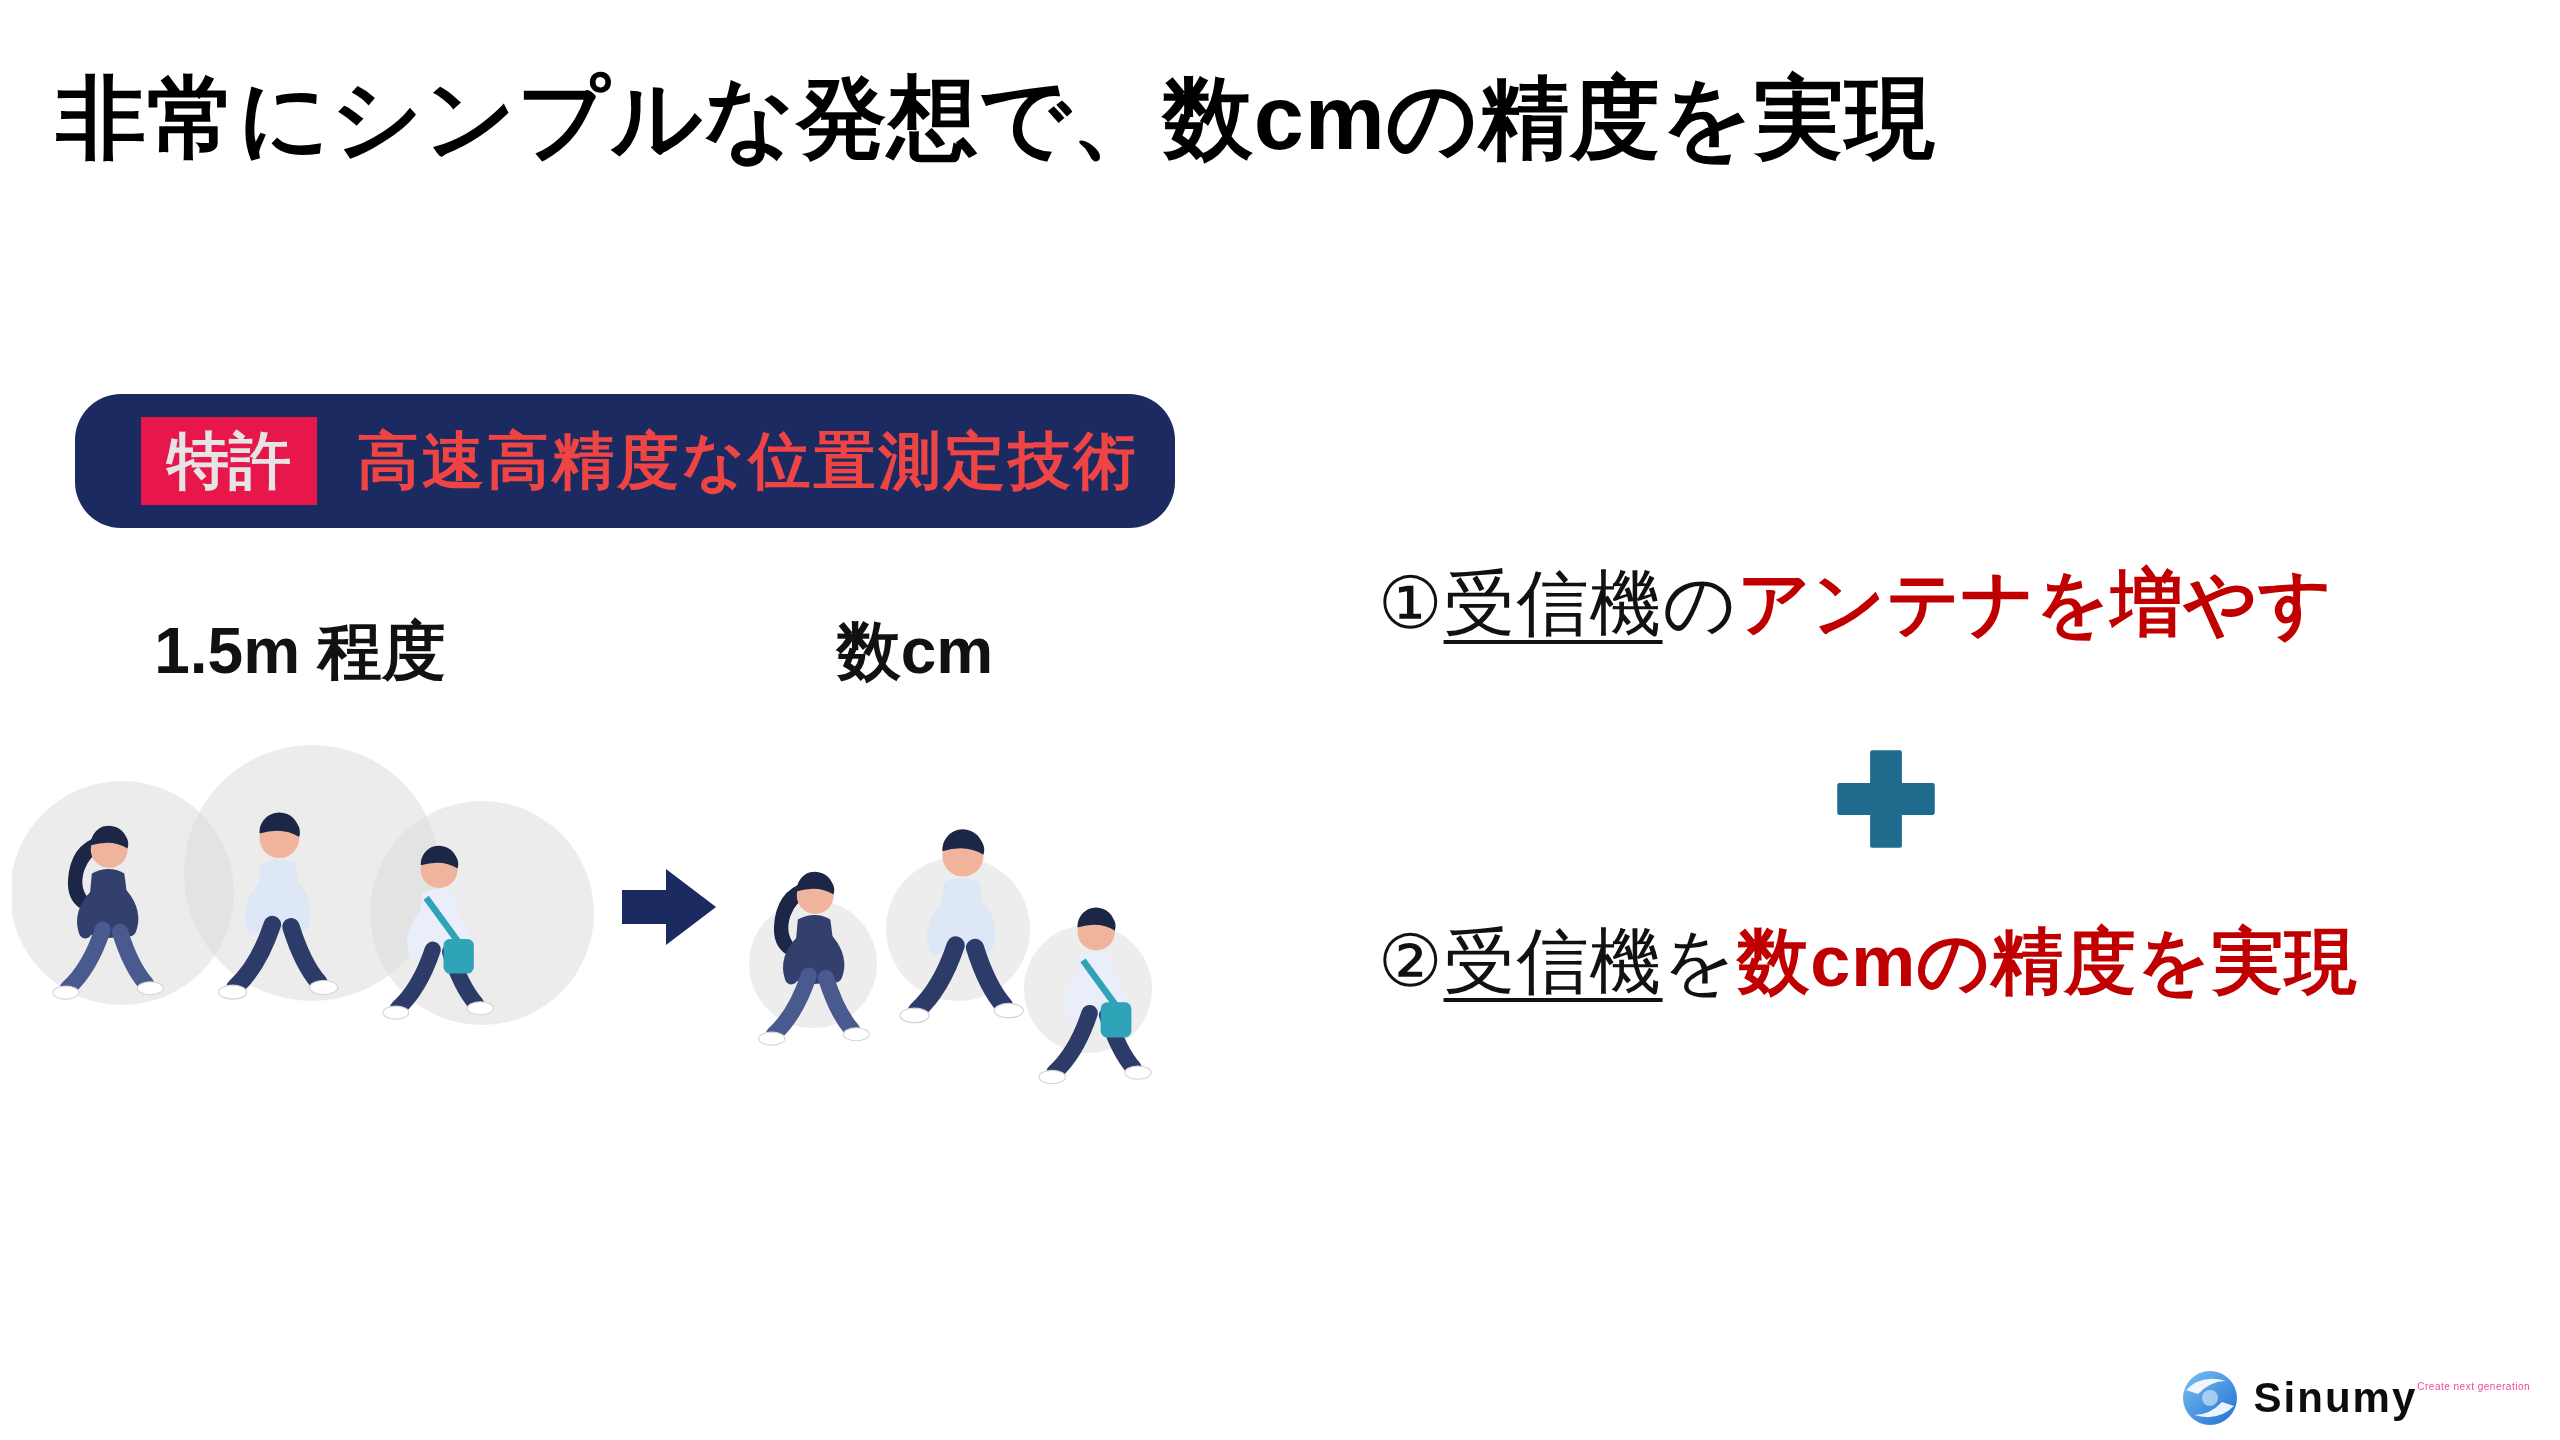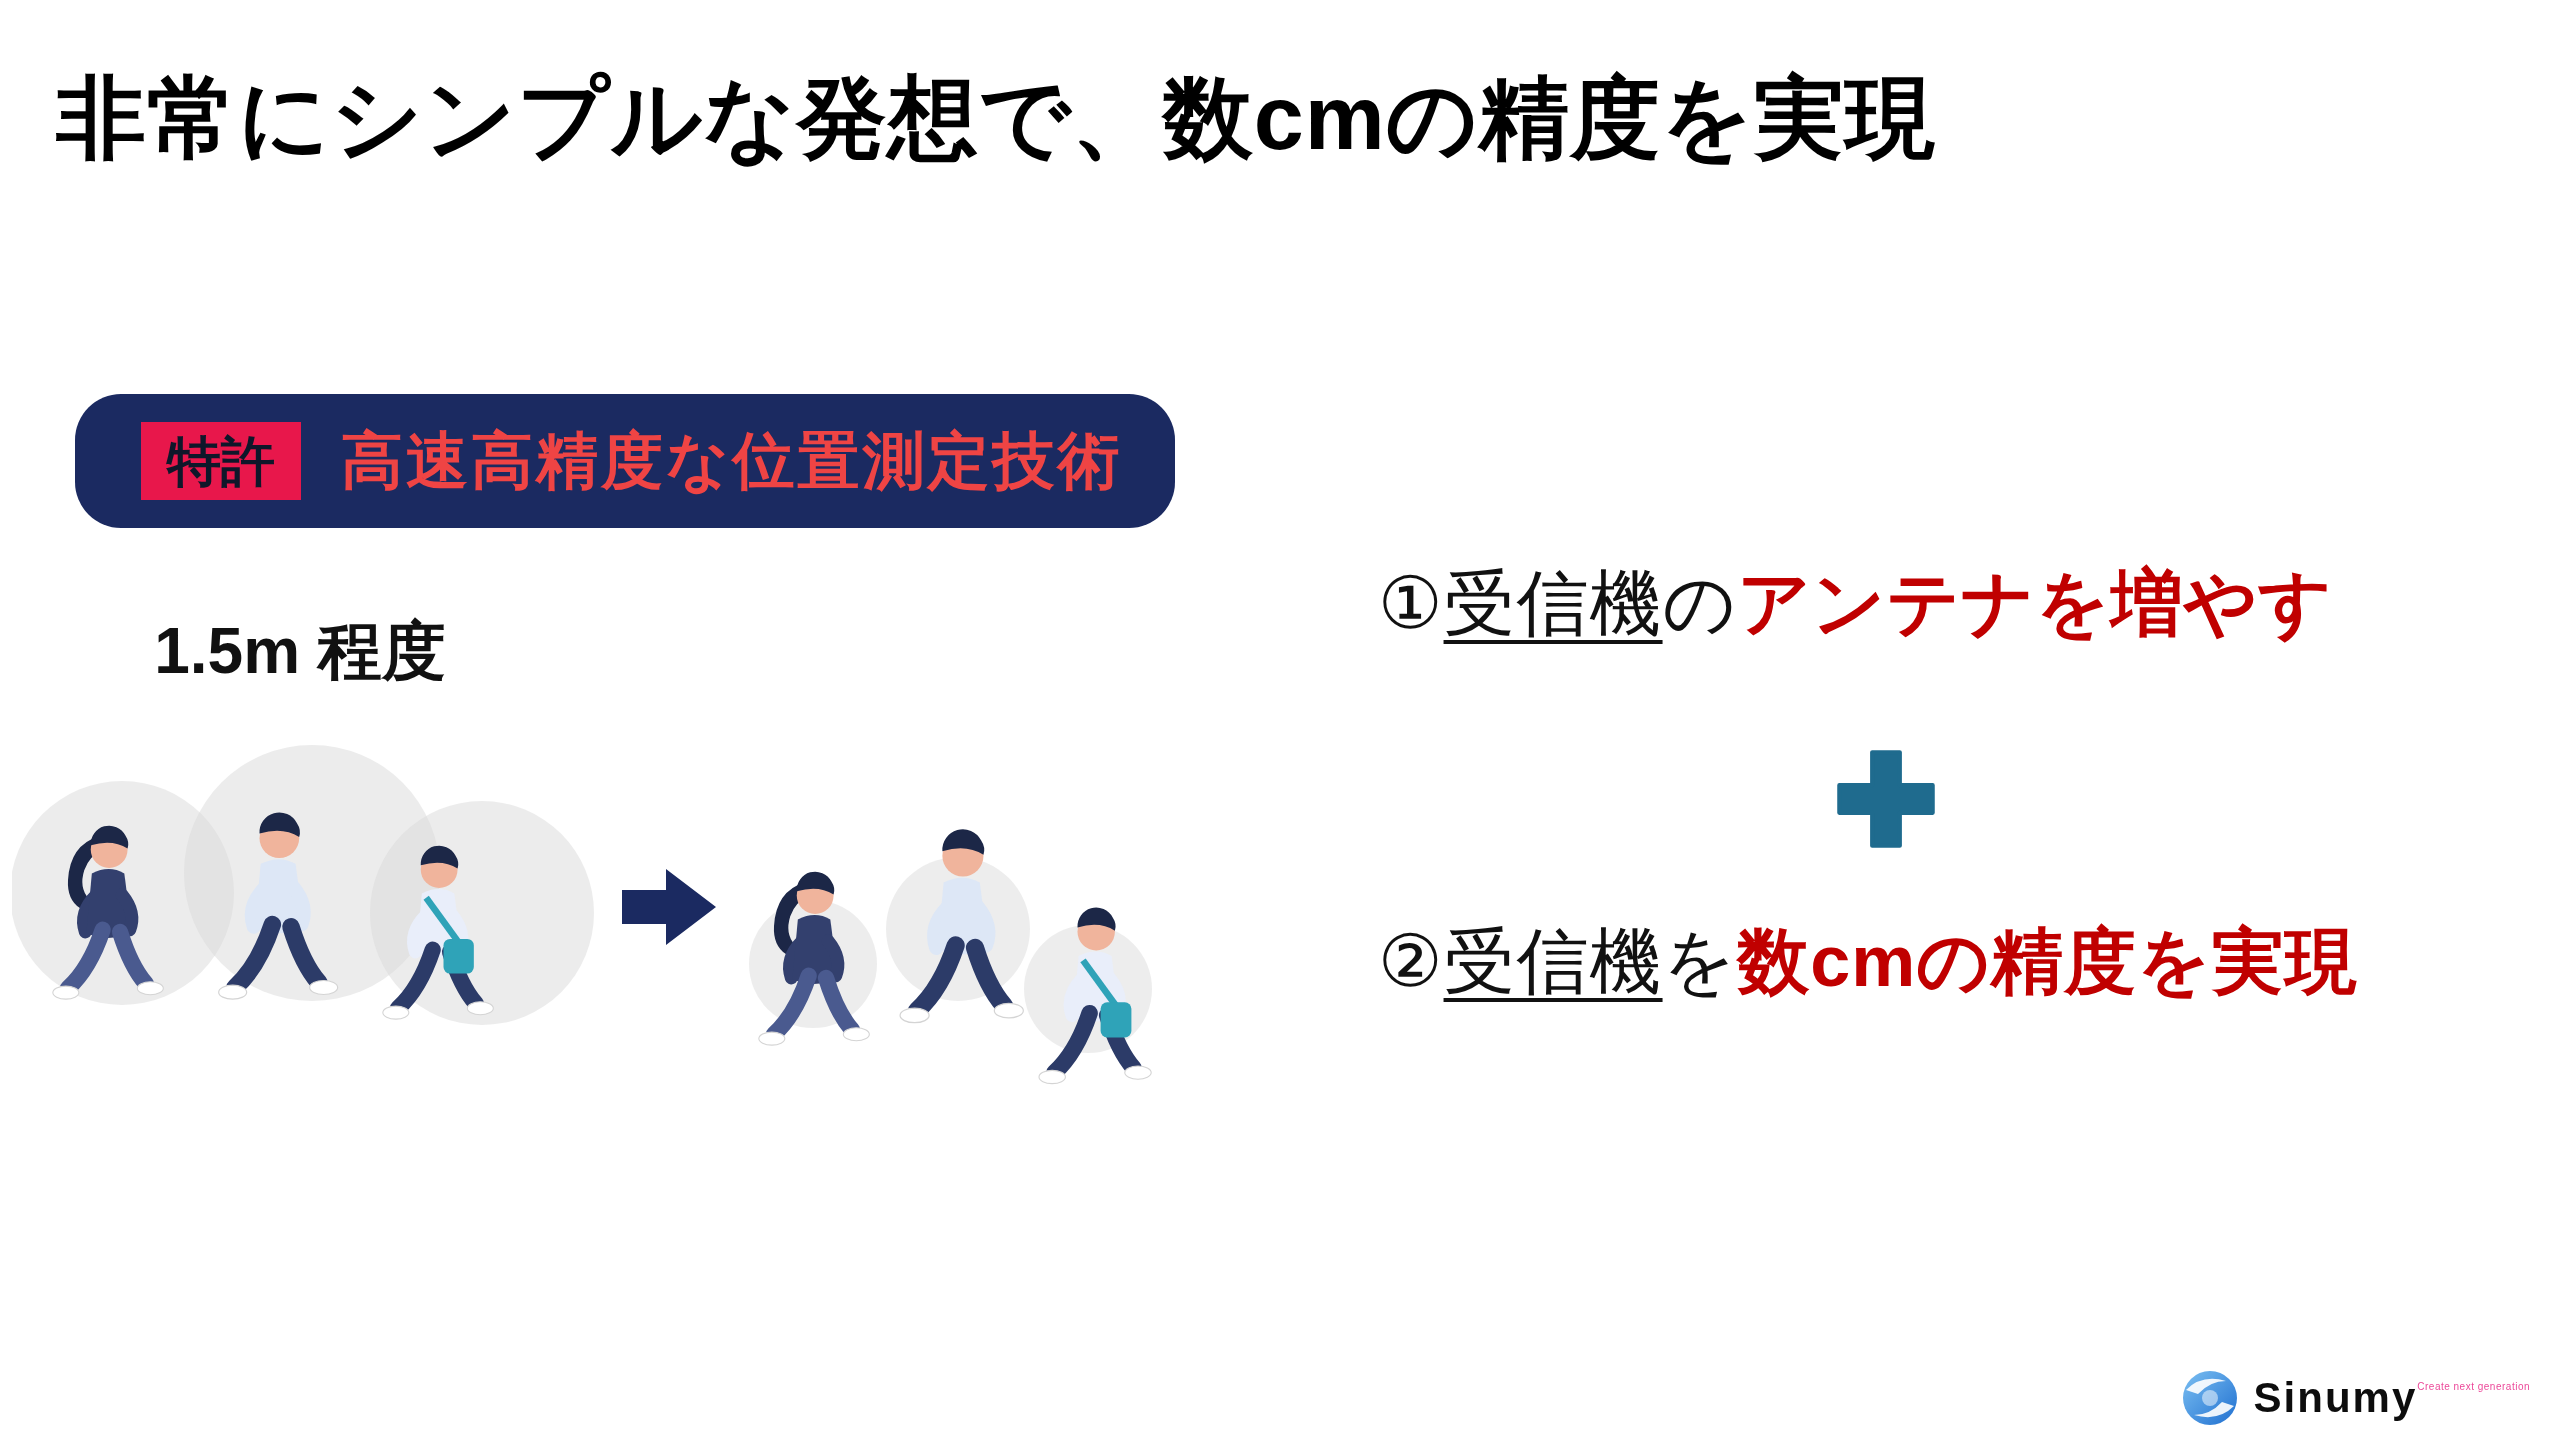--- a/index.html
+++ b/index.html
@@ -16,22 +16,22 @@
     font-size:90px; font-weight:900; color:#000; letter-spacing:1px;
     white-space:nowrap;
   }
 
   .patent-pill {
     position:absolute; left:75px; top:378px; width:1100px; height:134px;
     background:var(--navy,#1b2a61); border-radius:46px;
     display:flex; align-items:center; padding-left:66px; gap:40px;
   }
   .patent-badge {
-    background:var(--badge_red,#e8174b); color:#0f172a;
-    font-weight:bold; font-size:54px; line-height:1.15;
+    background:var(--badge_red,#e8174b); color:#e5e5e5;
+    font-weight:bold; font-size:62px; line-height:1.15;
     padding:8px 26px; white-space:nowrap;
   }
   .patent-label {
     color:#ef4444; font-weight:bold; font-size:62px; letter-spacing:3px;
     white-space:nowrap;
   }
 
   .measure-label {
     position:absolute; font-size:64px; font-weight:bold; color:#111;
     text-align:center; white-space:nowrap;
@@ -124,20 +124,21 @@
 <div class="slide">
 
   <h1 class="title">非常にシンプルな発想で、数cmの精度を実現</h1>
 
   <div class="patent-pill">
     <span class="patent-badge">特許</span>
     <span class="patent-label">高速高精度な位置測定技術</span>
   </div>
 
   <div class="measure-label" id="label-before">1.5m 程度</div>
+  <div class="measure-label" id="label-after">数cm</div>
 
   <svg class="illus" id="illus-before" viewBox="0 0 600 400">
     <circle class="blur-circle" cx="110" cy="205" r="112"></circle>
     <circle class="blur-circle" cx="300" cy="185" r="128"></circle>
     <circle class="blur-circle" cx="470" cy="225" r="112"></circle>
     <use href="#person-f" x="30" y="120" width="130" height="250" style="--shirt:#33406e; --pants:#4a5a8f;"></use>
     <use href="#person-m" x="195" y="105" width="140" height="270" style="--shirt:#dde7f6; --pants:#2c3b68;"></use>
     <use href="#person-b" x="360" y="140" width="130" height="250" style="--shirt:#e9eefa; --pants:#2c3b68; --bag:#2fa3b8;"></use>
   </svg>
 

